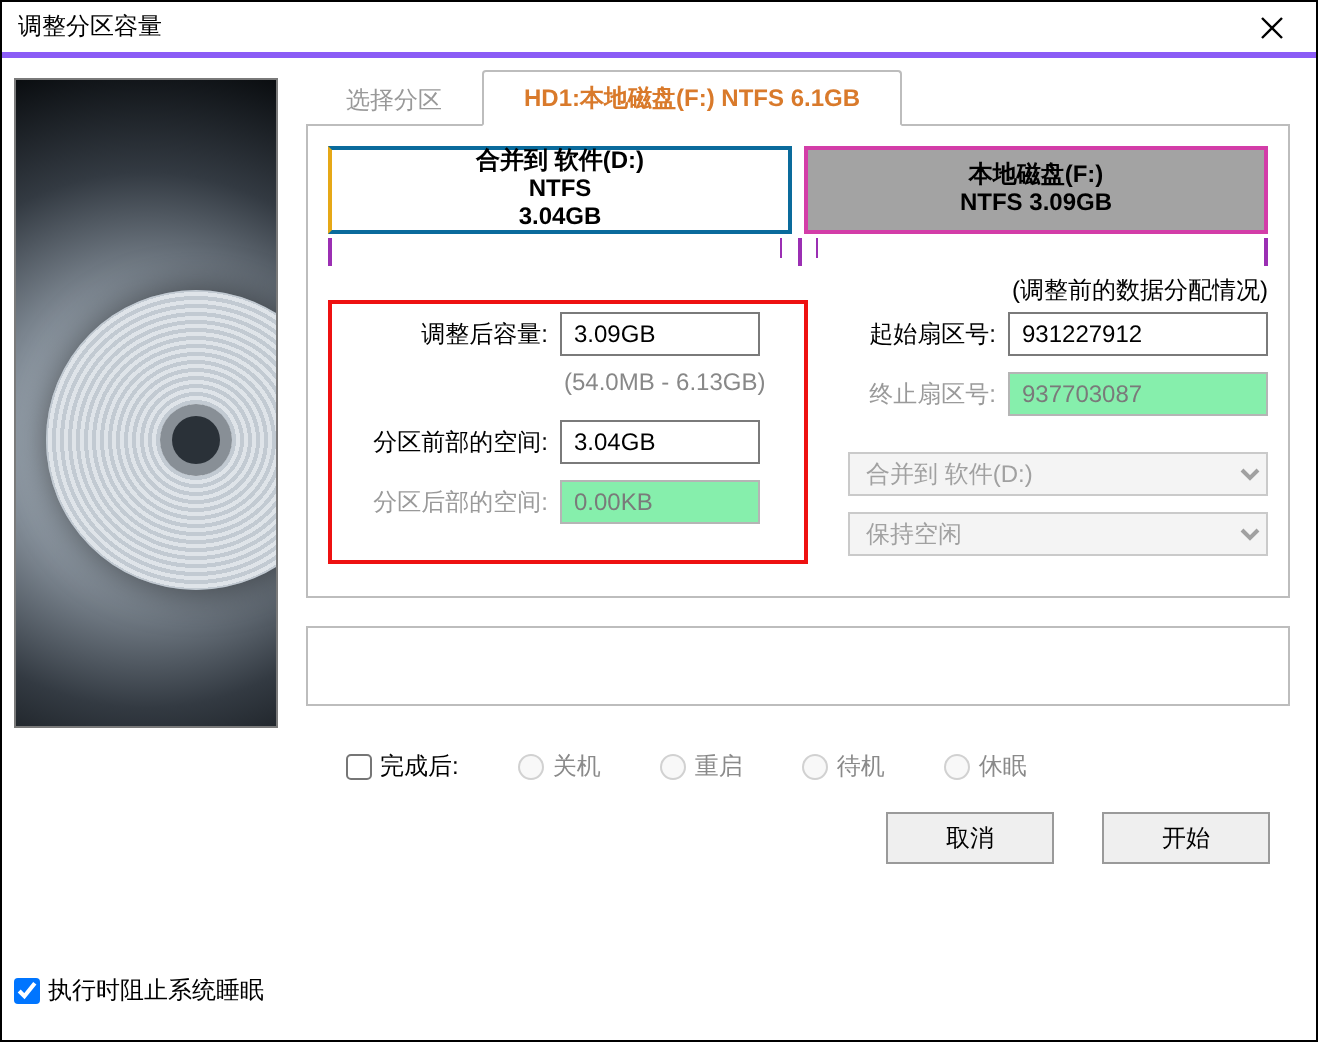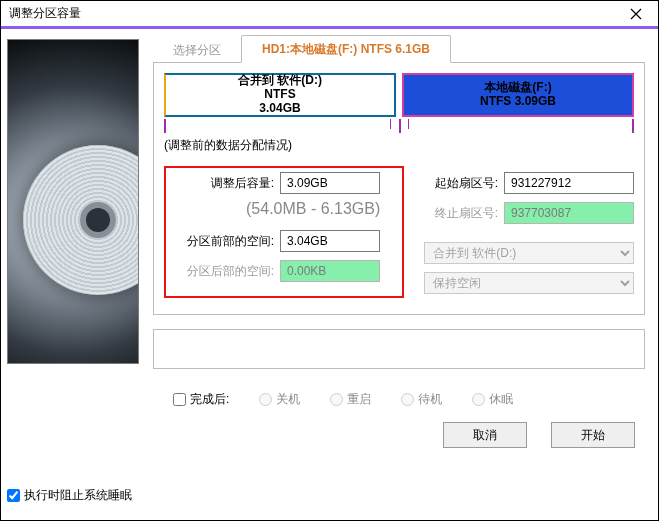--- a/index.html
+++ b/index.html
@@ -115,29 +115,29 @@
     display: flex;
     flex-direction: column;
     align-items: center;
     justify-content: center;
     font-size: 12px;
     line-height: 1.15;
     font-weight: bold;
     color: #000;
   }
   .bar1 { border-color: #0a6b9c #0a6b9c #0a6b9c #e6a817; background: #fff; }
-  .bar2 { border-color: #d33da8; background: #1d4ed8; }
+  .bar2 { border-color: #d33da8; background: #a3a3a3; }
   .ruler {
     height: 14px;
     position: relative;
     margin-top: 2px;
   }
   .tick { position: absolute; top: 0; width: 1px; height: 10px; background: #9b2fb3; }
   .tick.big { height: 14px; width: 2px; }
-  .caption { text-align: left; color: #000; margin: 4px 0 16px; }
+  .caption { text-align: right; color: #000; margin: 4px 0 0; }
   .form {
     position: relative;
   }
   .redbox {
     position: absolute;
     left: 0; top: -4px;
     width: 240px; height: 132px;
     border: 2px solid #e11;
     pointer-events: none;
   }
@@ -155,21 +155,21 @@
     padding: 0 6px;
     font-size: 12px;
     font-family: inherit;
     background: #fff;
   }
   input[type=text].ro {
     background: #86efac;
     color: #7a7a7a;
     border-color: #b5b5b5;
   }
-  .hint { color: #888; font-size: 16px; margin-left: 82px; margin-bottom: 10px; }
+  .hint { color: #888; font-size: 12px; margin-left: 118px; margin-bottom: 10px; }
   .ddrow select {
     flex: 1; height: 22px;
     border: 1px solid #b5b5b5;
     background: #f0f0f0;
     color: #7a7a7a;
     font-family: inherit;
     font-size: 12px;
     padding-left: 4px;
   }
   .lowerbox {

